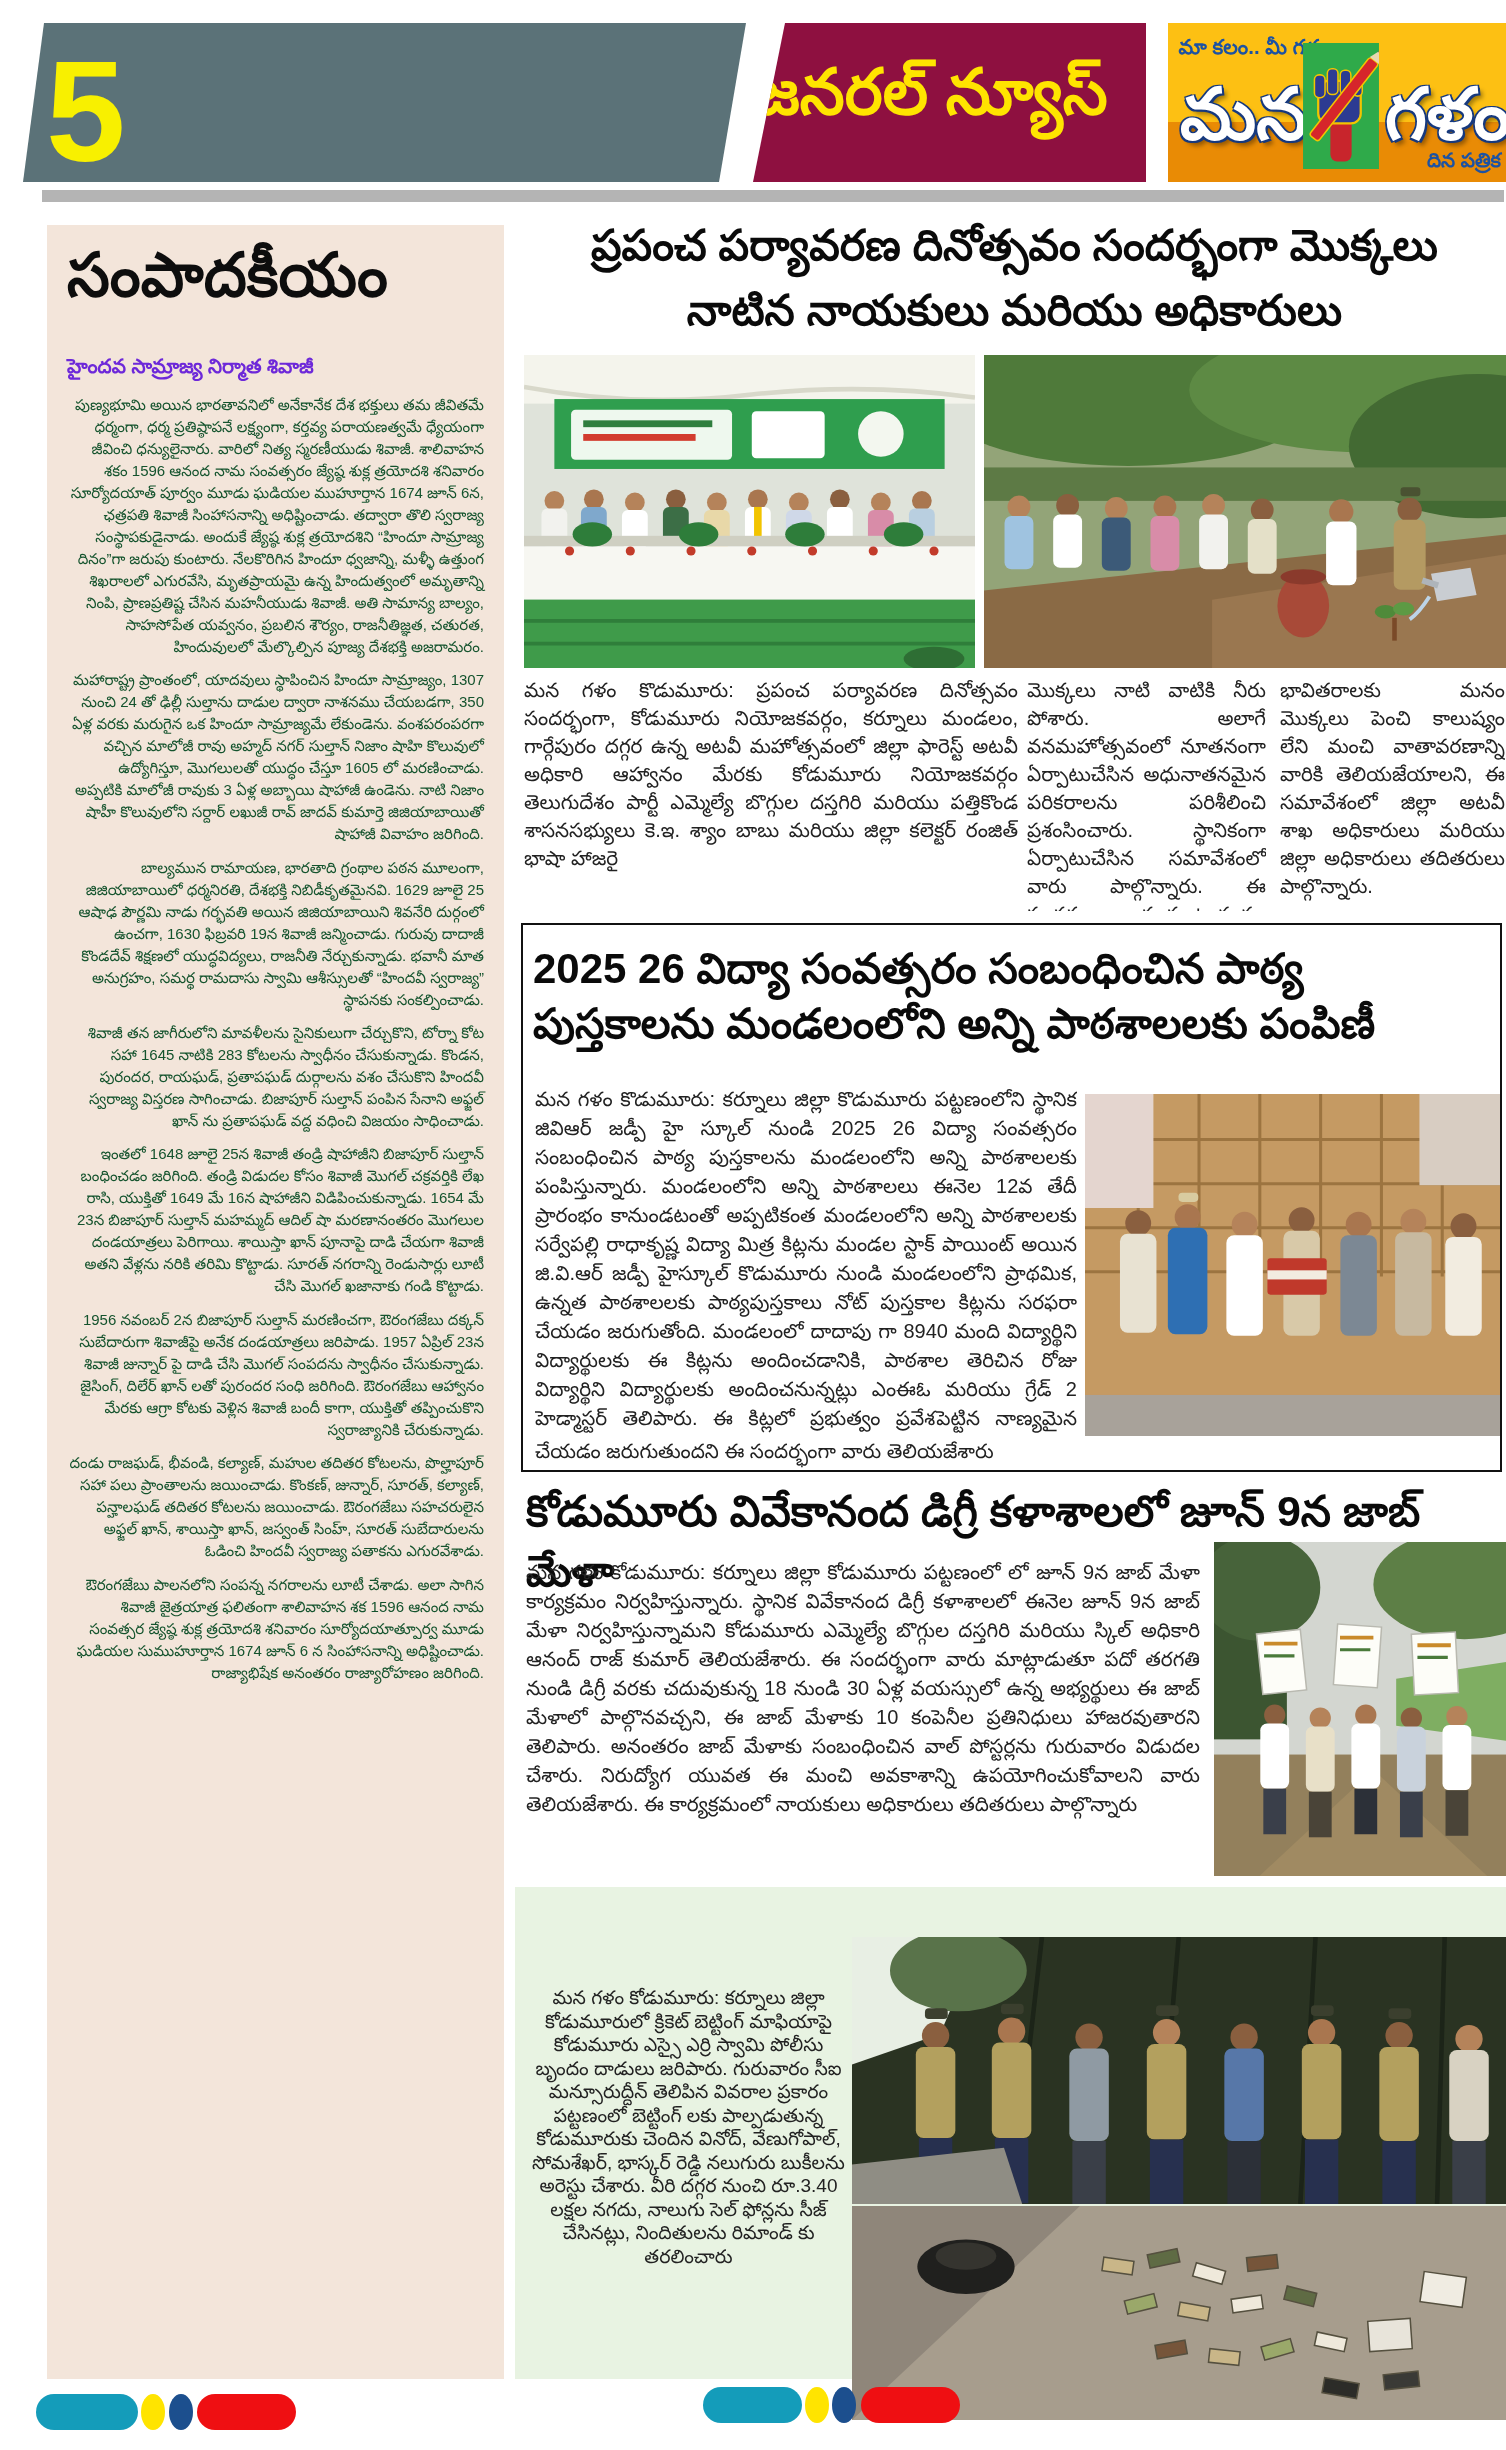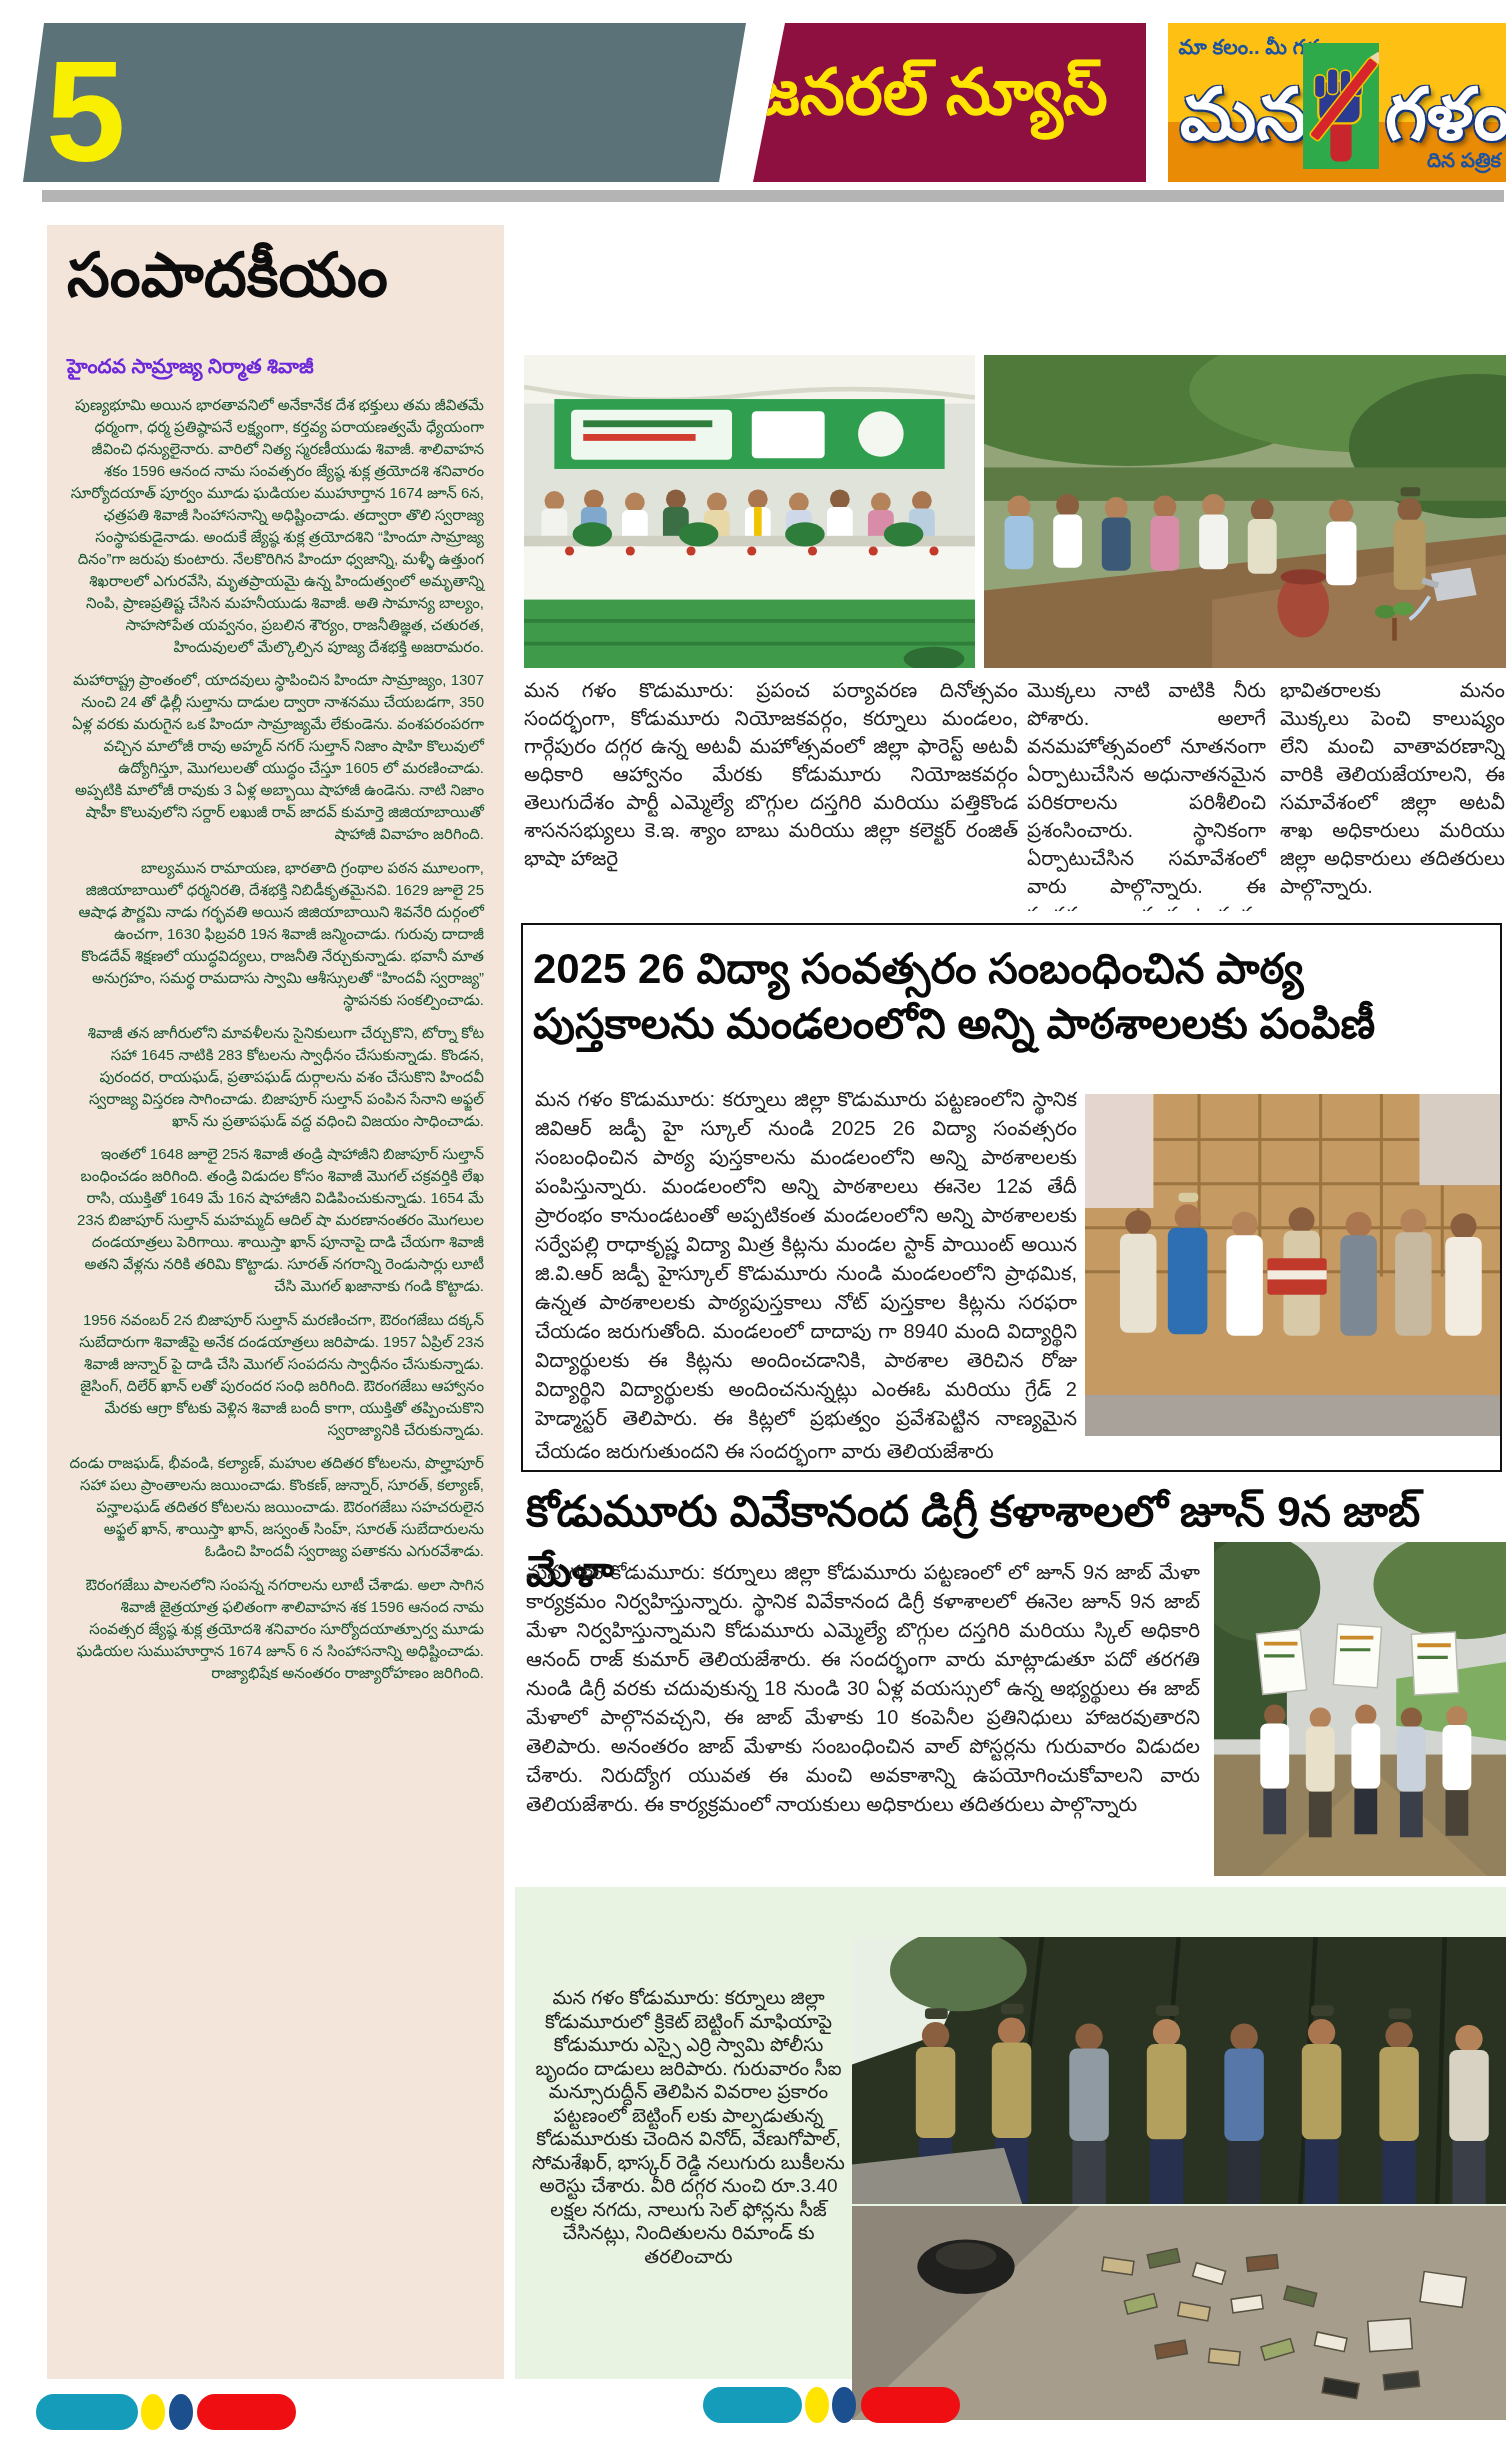--- a/index.html
+++ b/index.html
@@ -119,20 +119,21 @@
     <p class="ed-p">పుణ్యభూమి అయిన భారతావనిలో అనేకానేక దేశ భక్తులు తమ జీవితమే ధర్మంగా, ధర్మ ప్రతిష్ఠాపనే లక్ష్యంగా, కర్తవ్య పరాయణత్వమే ధ్యేయంగా జీవించి ధన్యులైనారు. వారిలో నిత్య స్మరణీయుడు శివాజీ. శాలివాహన శకం 1596 ఆనంద నామ సంవత్సరం జ్యేష్ఠ శుక్ల త్రయోదశి శనివారం సూర్యోదయాత్ పూర్వం మూడు ఘడియల ముహూర్తాన 1674 జూన్ 6న, ఛత్రపతి శివాజీ సింహాసనాన్ని అధిష్టించాడు. తద్వారా తొలి స్వరాజ్య సంస్థాపకుడైనాడు. అందుకే జ్యేష్ఠ శుక్ల త్రయోదశిని “హిందూ సామ్రాజ్య దినం”గా జరుపు కుంటారు. నేలకొరిగిన హిందూ ధ్వజాన్ని, మళ్ళీ ఉత్తుంగ శిఖరాలలో ఎగురవేసి, మృతప్రాయమై ఉన్న హిందుత్వంలో అమృతాన్ని నింపి, ప్రాణప్రతిష్ట చేసిన మహనీయుడు శివాజీ. అతి సామాన్య బాల్యం, సాహసోపేత యవ్వనం, ప్రబలిన శౌర్యం, రాజనీతిజ్ఞత, చతురత, హిందువులలో మేల్కొల్పిన పూజ్య దేశభక్తి అజరామరం.</p>
     <p class="ed-p">మహారాష్ట్ర ప్రాంతంలో, యాదవులు స్థాపించిన హిందూ సామ్రాజ్యం, 1307 నుంచి 24 తో ఢిల్లీ సుల్తాను దాడుల ద్వారా నాశనము చేయబడగా, 350 ఏళ్ల వరకు మరుగైన ఒక హిందూ సామ్రాజ్యమే లేకుండెను. వంశపరంపరగా వచ్చిన మాలోజీ రావు అహ్మద్ నగర్ సుల్తాన్ నిజాం షాహి కొలువులో ఉద్యోగిస్తూ, మొగలులతో యుద్ధం చేస్తూ 1605 లో మరణించాడు. అప్పటికి మాలోజీ రావుకు 3 ఏళ్ల అబ్బాయి షాహాజీ ఉండెను. నాటి నిజాం షాహీ కొలువులోని సర్దార్ లఖుజీ రావ్ జాదవ్ కుమార్తె జిజియాబాయితో షాహాజీ వివాహం జరిగింది.</p>
     <p class="ed-p">బాల్యమున రామాయణ, భారతాది గ్రంథాల పఠన మూలంగా, జిజియాబాయిలో ధర్మనిరతి, దేశభక్తి నిబిడీకృతమైనవి. 1629 జూలై 25 ఆషాఢ పౌర్ణమి నాడు గర్భవతి అయిన జిజియాబాయిని శివనేరి దుర్గంలో ఉంచగా, 1630 ఫిబ్రవరి 19న శివాజీ జన్మించాడు. గురువు దాదాజీ కొండదేవ్ శిక్షణలో యుద్ధవిద్యలు, రాజనీతి నేర్చుకున్నాడు. భవానీ మాత అనుగ్రహం, సమర్థ రామదాసు స్వామి ఆశీస్సులతో “హిందవీ స్వరాజ్య” స్థాపనకు సంకల్పించాడు.</p>
     <p class="ed-p">శివాజీ తన జాగీరులోని మావళీలను సైనికులుగా చేర్చుకొని, టోర్నా కోట సహా 1645 నాటికి 283 కోటలను స్వాధీనం చేసుకున్నాడు. కొండన, పురందర, రాయఘడ్, ప్రతాపఘడ్ దుర్గాలను వశం చేసుకొని హిందవీ స్వరాజ్య విస్తరణ సాగించాడు. బిజాపూర్ సుల్తాన్ పంపిన సేనాని అఫ్జల్ ఖాన్ ను ప్రతాపఘడ్ వద్ద వధించి విజయం సాధించాడు.</p>
     <p class="ed-p">ఇంతలో 1648 జూలై 25న శివాజీ తండ్రి షాహాజీని బిజాపూర్ సుల్తాన్ బంధించడం జరిగింది. తండ్రి విడుదల కోసం శివాజీ మొగల్ చక్రవర్తికి లేఖ రాసి, యుక్తితో 1649 మే 16న షాహాజీని విడిపించుకున్నాడు. 1654 మే 23న బిజాపూర్ సుల్తాన్ మహమ్మద్ ఆదిల్ షా మరణానంతరం మొగలుల దండయాత్రలు పెరిగాయి. శాయిస్తా ఖాన్ పూనాపై దాడి చేయగా శివాజీ అతని వేళ్లను నరికి తరిమి కొట్టాడు. సూరత్ నగరాన్ని రెండుసార్లు లూటీ చేసి మొగల్ ఖజానాకు గండి కొట్టాడు.</p>
     <p class="ed-p">1956 నవంబర్ 2న బిజాపూర్ సుల్తాన్ మరణించగా, ఔరంగజేబు దక్కన్ సుబేదారుగా శివాజీపై అనేక దండయాత్రలు జరిపాడు. 1957 ఏప్రిల్ 23న శివాజీ జున్నార్ పై దాడి చేసి మొగల్ సంపదను స్వాధీనం చేసుకున్నాడు. జైసింగ్, దిలేర్ ఖాన్ లతో పురందర సంధి జరిగింది. ఔరంగజేబు ఆహ్వానం మేరకు ఆగ్రా కోటకు వెళ్లిన శివాజీ బందీ కాగా, యుక్తితో తప్పించుకొని స్వరాజ్యానికి చేరుకున్నాడు.</p>
     <p class="ed-p">దండు రాజఘడ్, భీవండి, కల్యాణ్, మహుల తదితర కోటలను, పొల్హాపూర్ సహా పలు ప్రాంతాలను జయించాడు. కొంకణ్, జున్నార్, సూరత్, కల్యాణ్, పన్హాలఘడ్ తదితర కోటలను జయించాడు. ఔరంగజేబు సహచరులైన అఫ్జల్ ఖాన్, శాయిస్తా ఖాన్, జస్వంత్ సింహ్, సూరత్ సుబేదారులను ఓడించి హిందవీ స్వరాజ్య పతాకను ఎగురవేశాడు.</p>
     <p class="ed-p">ఔరంగజేబు పాలనలోని సంపన్న నగరాలను లూటీ చేశాడు. అలా సాగిన శివాజీ జైత్రయాత్ర ఫలితంగా శాలివాహన శక 1596 ఆనంద నామ సంవత్సర జ్యేష్ఠ శుక్ల త్రయోదశి శనివారం సూర్యోదయాత్పూర్వ మూడు ఘడియల సుముహూర్తాన 1674 జూన్ 6 న సింహాసనాన్ని అధిష్టించాడు. రాజ్యాభిషేక అనంతరం రాజ్యారోహణం జరిగింది.</p>
   </div>
 
+  <div class="headline a1-headline">ప్రపంచ పర్యావరణ దినోత్సవం సందర్భంగా మొక్కలు నాటిన నాయకులు మరియు అధికారులు</div>
 
   <div class="photo photo1">
     <svg viewBox="0 0 594 412" preserveAspectRatio="none">
       <rect width="594" height="412" fill="#dfe3da"></rect>
       <rect width="594" height="64" fill="#f4f4ec"></rect>
       <path d="M0 42 Q150 70 300 52 Q450 36 594 56" stroke="#d8d8ca" fill="none" stroke-width="6"></path>
       <rect x="40" y="58" width="514" height="92" fill="#2f9e4e"></rect>
       <rect x="62" y="72" width="212" height="66" rx="6" fill="#eef8ee"></rect>
       <rect x="78" y="86" width="170" height="9" fill="#2f7e3e"></rect>
       <rect x="78" y="104" width="148" height="9" fill="#d23c2e"></rect>

